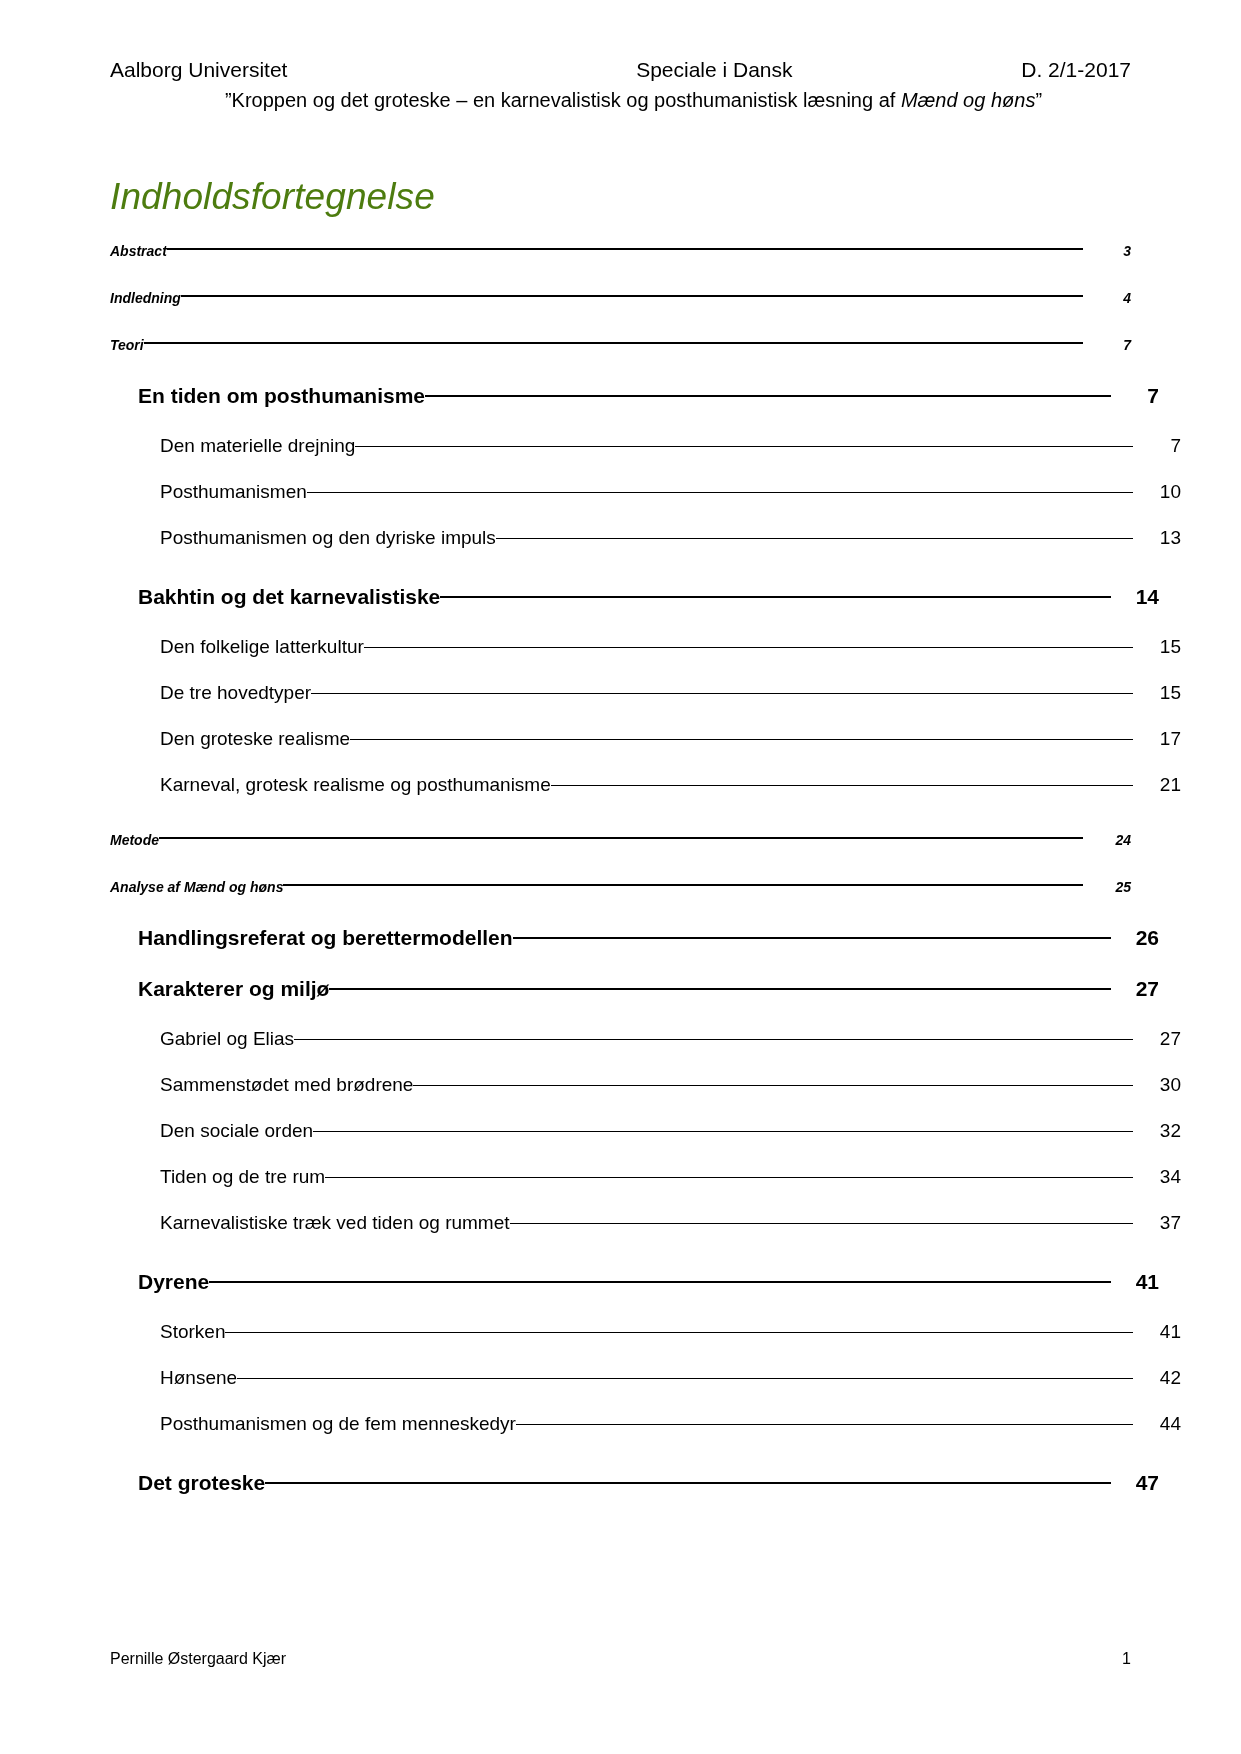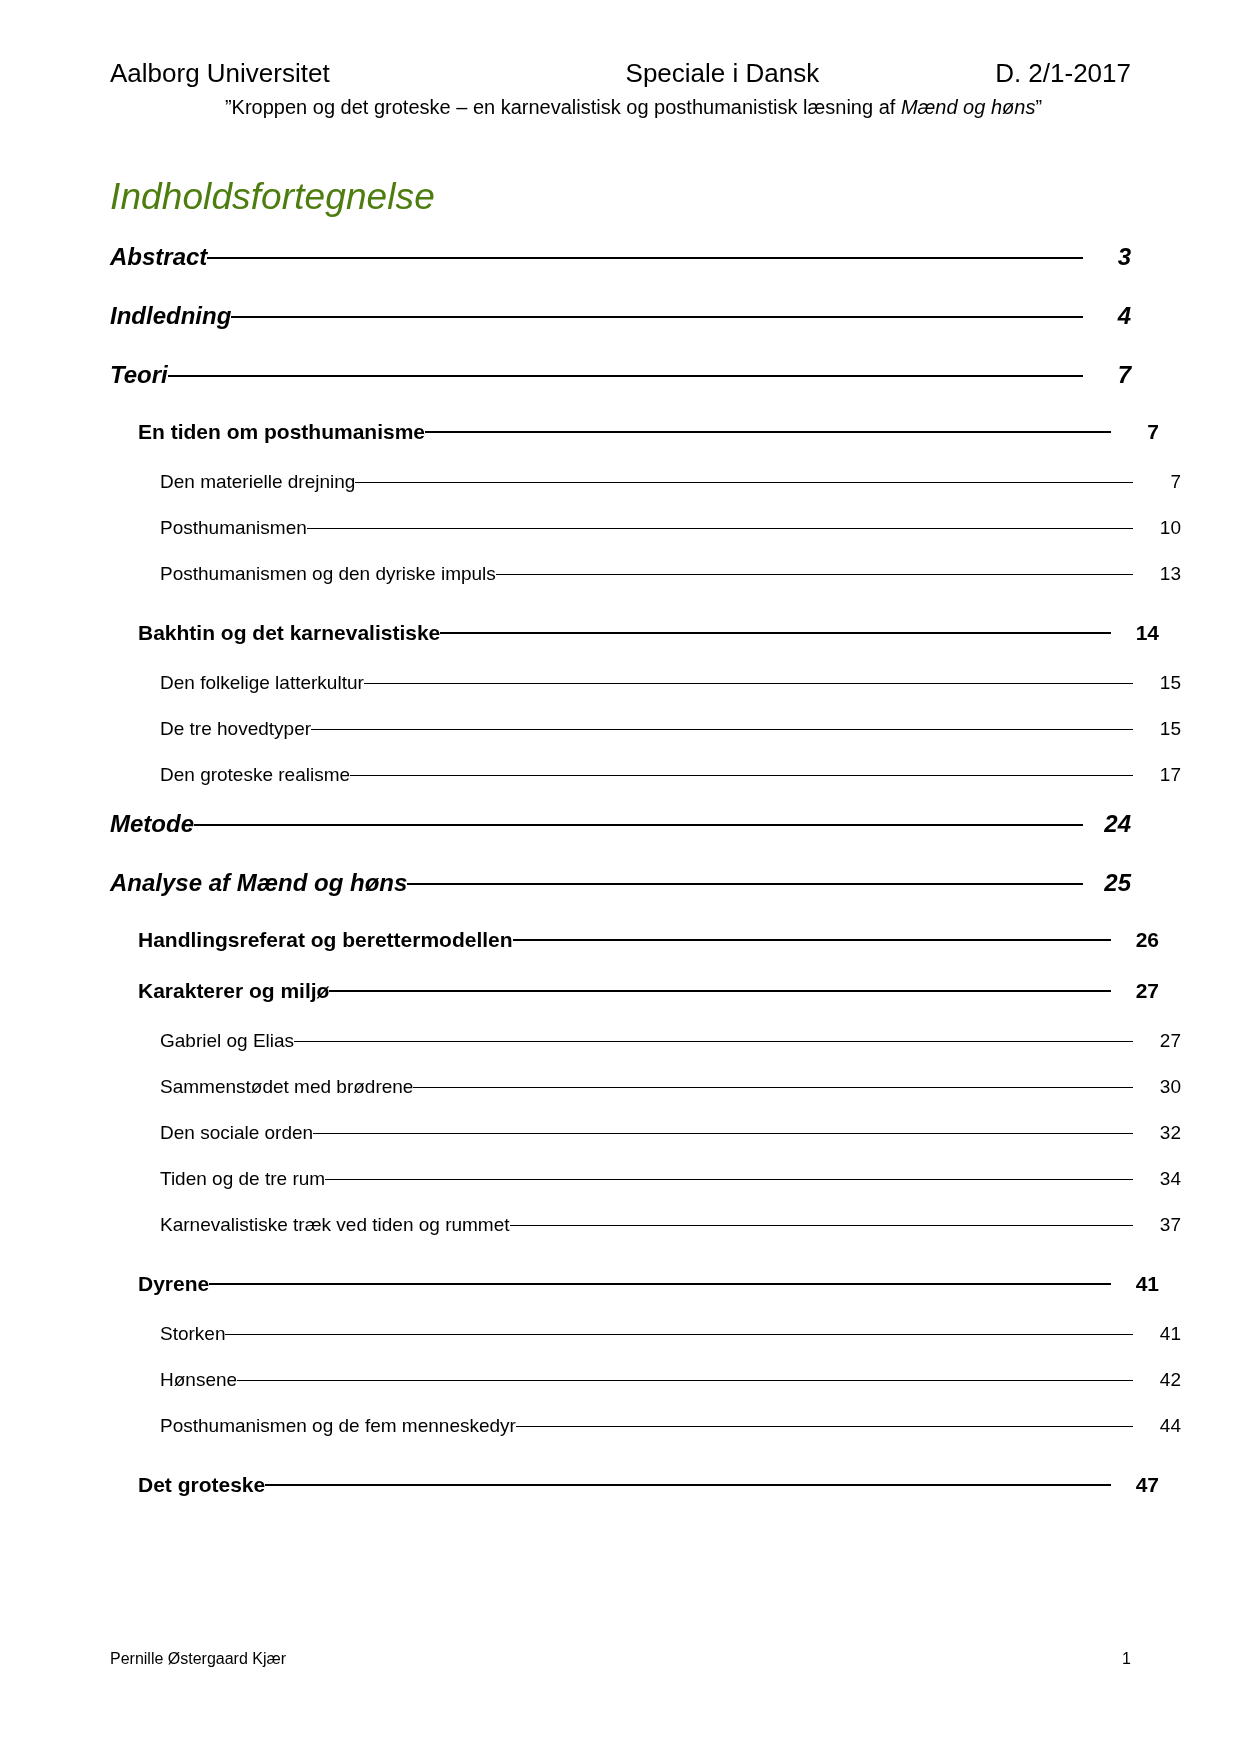--- a/index.html
+++ b/index.html
@@ -25,21 +25,21 @@
   .header {
     position: absolute;
     left: 110px;
     right: 110px;
     top: 56px;
   }
   .header-row {
     display: flex;
     justify-content: space-between;
     align-items: flex-end;
-    font-size: 26px;
+    font-size: 21px;
     line-height: 1.35;
     white-space: nowrap;
   }
   .header-left  { text-align: left; }
   .header-center{ text-align: center; flex: 0 0 auto; margin-left: 120px;}
   .header-right { text-align: right; }
   .header-sub {
     text-align: center;
     font-size: 20px;
     line-height: 1.4;
@@ -87,21 +87,21 @@
   }
   .toc-page {
     flex: 0 0 auto;
     text-align: right;
     min-width: 34px;
     padding-left: 14px;
   }
 
   
   .lvl1 {
-    font-size: 24px;
+    font-size: 14px;
     font-weight: bold;
     font-style: italic;
     margin-bottom: 31px;
   }
   .lvl1 .toc-leader { top: -6px; border-bottom-width: 2.3px; }
 
   
   .lvl2 {
     font-size: 21px;
     font-weight: bold;
@@ -201,20 +201,25 @@
       <div class="toc-row lvl3">
         <span class="toc-label">De tre hovedtyper</span>
         <span class="toc-leader"></span>
         <span class="toc-page">15</span>
       </div>
       <div class="toc-row lvl3">
         <span class="toc-label">Den groteske realisme</span>
         <span class="toc-leader"></span>
         <span class="toc-page">17</span>
       </div>
+      <div class="toc-row lvl3 gap-after">
+        <span class="toc-label">Karneval, grotesk realisme og posthumanisme</span>
+        <span class="toc-leader"></span>
+        <span class="toc-page">21</span>
+      </div>
       <div class="toc-row lvl1">
         <span class="toc-label">Metode</span>
         <span class="toc-leader"></span>
         <span class="toc-page">24</span>
       </div>
       <div class="toc-row lvl1">
         <span class="toc-label">Analyse af Mænd og høns</span>
         <span class="toc-leader"></span>
         <span class="toc-page">25</span>
       </div>

